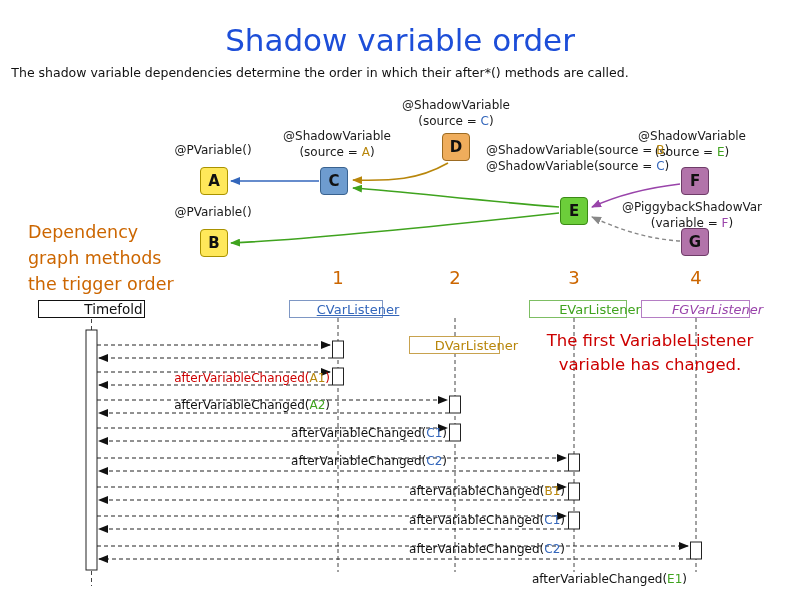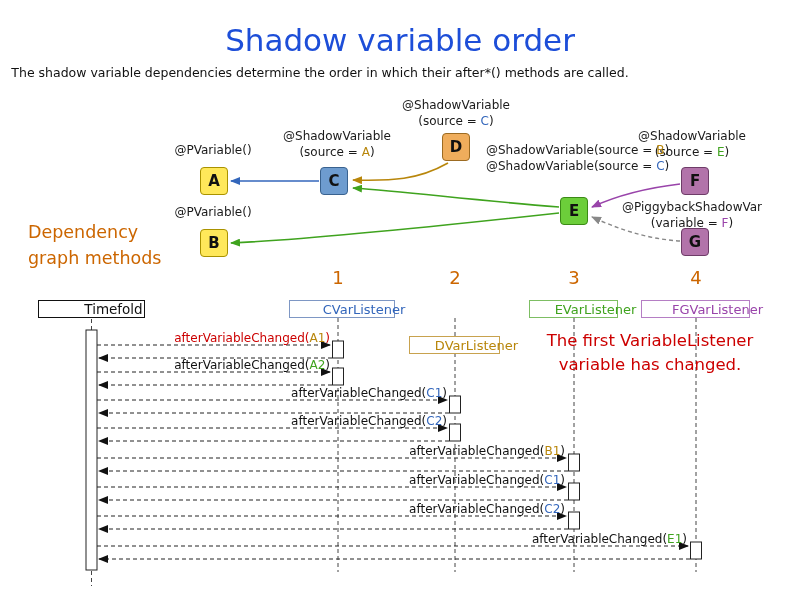--- a/index.html
+++ b/index.html
@@ -19,25 +19,25 @@
   .node.purple { background: #B273AA; border-color: #6E3C68; }
   .c-gold   { color: #B8860B; }
   .c-blue   { color: #3366BB; }
   .c-green  { color: #3FA31E; }
   .c-purple { color: #9944AA; }
   .c-red    { color: #CC0000; }
   #left-note { left: 28px; top: 219px; font-size: 17.5px; line-height: 26px; color: #CC6600; white-space: nowrap; }
   .order-num { top: 267px; width: 24px; text-align: center; font-size: 18px; color: #CC6600; }
   .head { top: 300px; height: 18px; display: flex; align-items: center; justify-content: center; text-align: left; font-size: 13px; background: #fff; border: 1px solid; padding-left: 44px; }
   #head-timefold { left: 38px; width: 107px; color: #111; border: 1.5px solid #111; font-size: 13.5px; }
-  #head-c  { left: 289px; width: 106px;  color: #3366BB; border-color: #7E97C4; }
+  #head-c  { left: 289px; width: 94px;  color: #3366BB; border-color: #7E97C4; text-decoration: underline; }
   #head-d  { left: 409px; width: 91px;  color: #B8860B; border-color: #C8A24E; margin-top: 36px; }
-  #head-e  { left: 529px; width: 89px;  color: #3FA31E; border-color: #7DBE63; }
-  #head-fg { left: 641px; width: 109px; color: #9944AA; border-color: #B57EC4; }
-  .msg { font-size: 12px; color: #111; white-space: nowrap; }
+  #head-e  { left: 529px; width: 98px;  color: #3FA31E; border-color: #7DBE63; }
+  #head-fg { left: 641px; width: 109px; color: #9944AA; border-color: #B57EC4; font-style: italic; }
+  .msg { font-size: 12px; color: #111; white-space: nowrap; margin-top: 40px; }
   #right-note { left: 505px; top: 329px; width: 290px; text-align: center; font-size: 16.5px; line-height: 23.5px; color: #CC0000; white-space: nowrap; }
   #right-note b { font-weight: bold; }
   svg.layer { position: absolute; left: 0; top: 0; }
 </style>
 </head>
 <body>
 
 <div id="canvas">
 
   <svg class="layer" width="800" height="600">
@@ -143,20 +143,21 @@
   <div class="abs node blue" style="left:320px; top:167px;">C</div>
   <div class="abs node orange" style="left:442px; top:133px;">D</div>
   <div class="abs node purple" style="left:681px; top:167px;">F</div>
   <div class="abs node green" style="left:560px; top:197px;">E</div>
   <div class="abs node yellow" style="left:200px; top:229px;">B</div>
   <div class="abs node purple" style="left:681px; top:228px;">G</div>
 
   <div id="left-note" class="abs">
     <div>Dependency</div>
     <div>graph methods</div>
+    <div>the trigger order</div>
   </div>
 
   <div class="abs order-num" style="left:326px;">1</div>
   <div class="abs order-num" style="left:443px;">2</div>
   <div class="abs order-num" style="left:562px;">3</div>
   <div class="abs order-num" style="left:684px;">4</div>
 
   <div id="head-timefold" class="abs head">Timefold</div>
   <div id="head-c" class="abs head">CVarListener</div>
   <div id="head-d" class="abs head">DVarListener</div>

